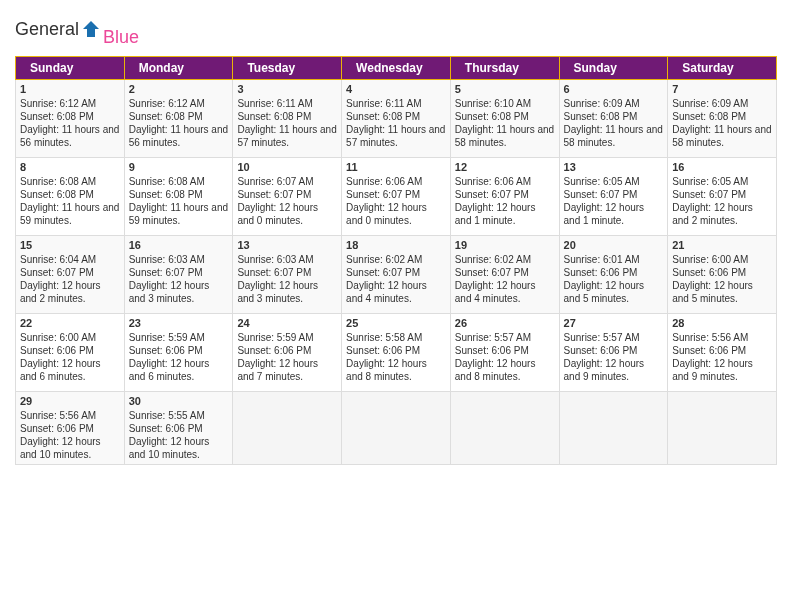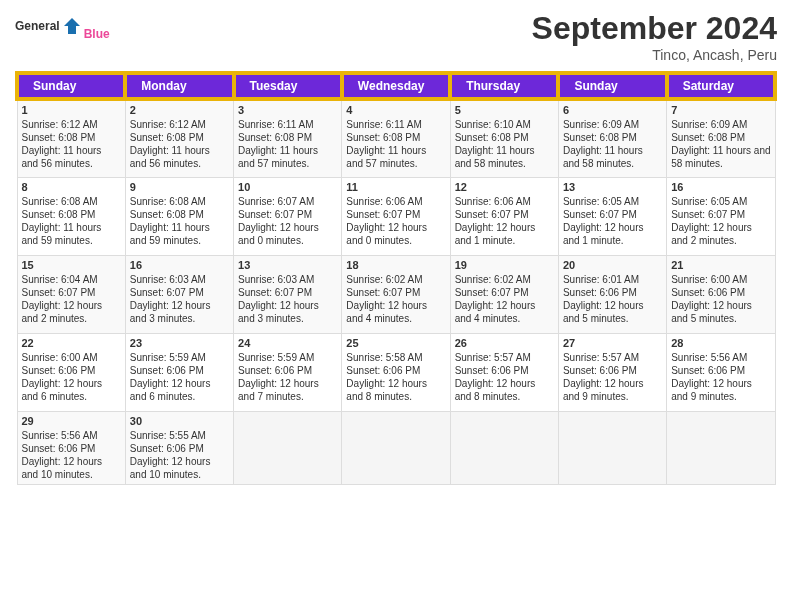--- a/index.html
+++ b/index.html
@@ -23,22 +23,22 @@
       margin-bottom: 8px;
     }
     .logo {
       display: flex;
       flex-direction: column;
       align-items: flex-start;
     }
     .logo-text {
       display: flex;
       align-items: center;
-      font-size: 12px;
-      font-weight: bold;
+      font-size: 18px;
+      font-weight: normal;
       text-align: center;
     }
     .logo-general {
       color: #333;
     }
     .logo-blue {
       color: #ec4899;
       margin-top: 17px;
     }
     .logo-icon {
@@ -57,27 +57,27 @@
     .location {
       font-size: 14px;
       color: #555;
     }
     .calendar {
       width: 100%;
       border-collapse: collapse;
       table-layout: fixed;
     }
     .calendar th {
-      background: #6d28d9;
+      background: #701a75;
       color: #fff;
       text-align: left;
       padding: 4px 14px;
       font-size: 12px;
       font-weight: bold;
-      border: 4px solid #eab308;
+      border: 1px solid #eab308;
     }
     .calendar td {
       border: 1px solid #ddd;
       vertical-align: top;
       padding: 3px 4px;
       font-size: 9px;
       color: #333;
       height: 78px;
       background: #fff;
     }
@@ -112,24 +112,20 @@
 <div class="page">
   <div class="header">
     <div class="logo">
       <div class="logo-text">
         <span class="logo-general">General</span>
         <svg class="logo-icon" viewBox="0 0 20 20">
           <polygon points="10,2 18,10 14,10 14,18 6,18 6,10 2,10" fill="#1a6faf"></polygon>
         </svg>
         <span class="logo-blue">Blue</span>
       </div>
-    </div>
-    <div class="title-block">
-      <div class="month-title">September 2024</div>
-      <div class="location">Tinco, Ancash, Peru</div>
     </div>
   </div>
 
   <table class="calendar">
     <thead>
       <tr>
         <th>Sunday</th>
         <th>Monday</th>
         <th>Tuesday</th>
         <th>Wednesday</th>

